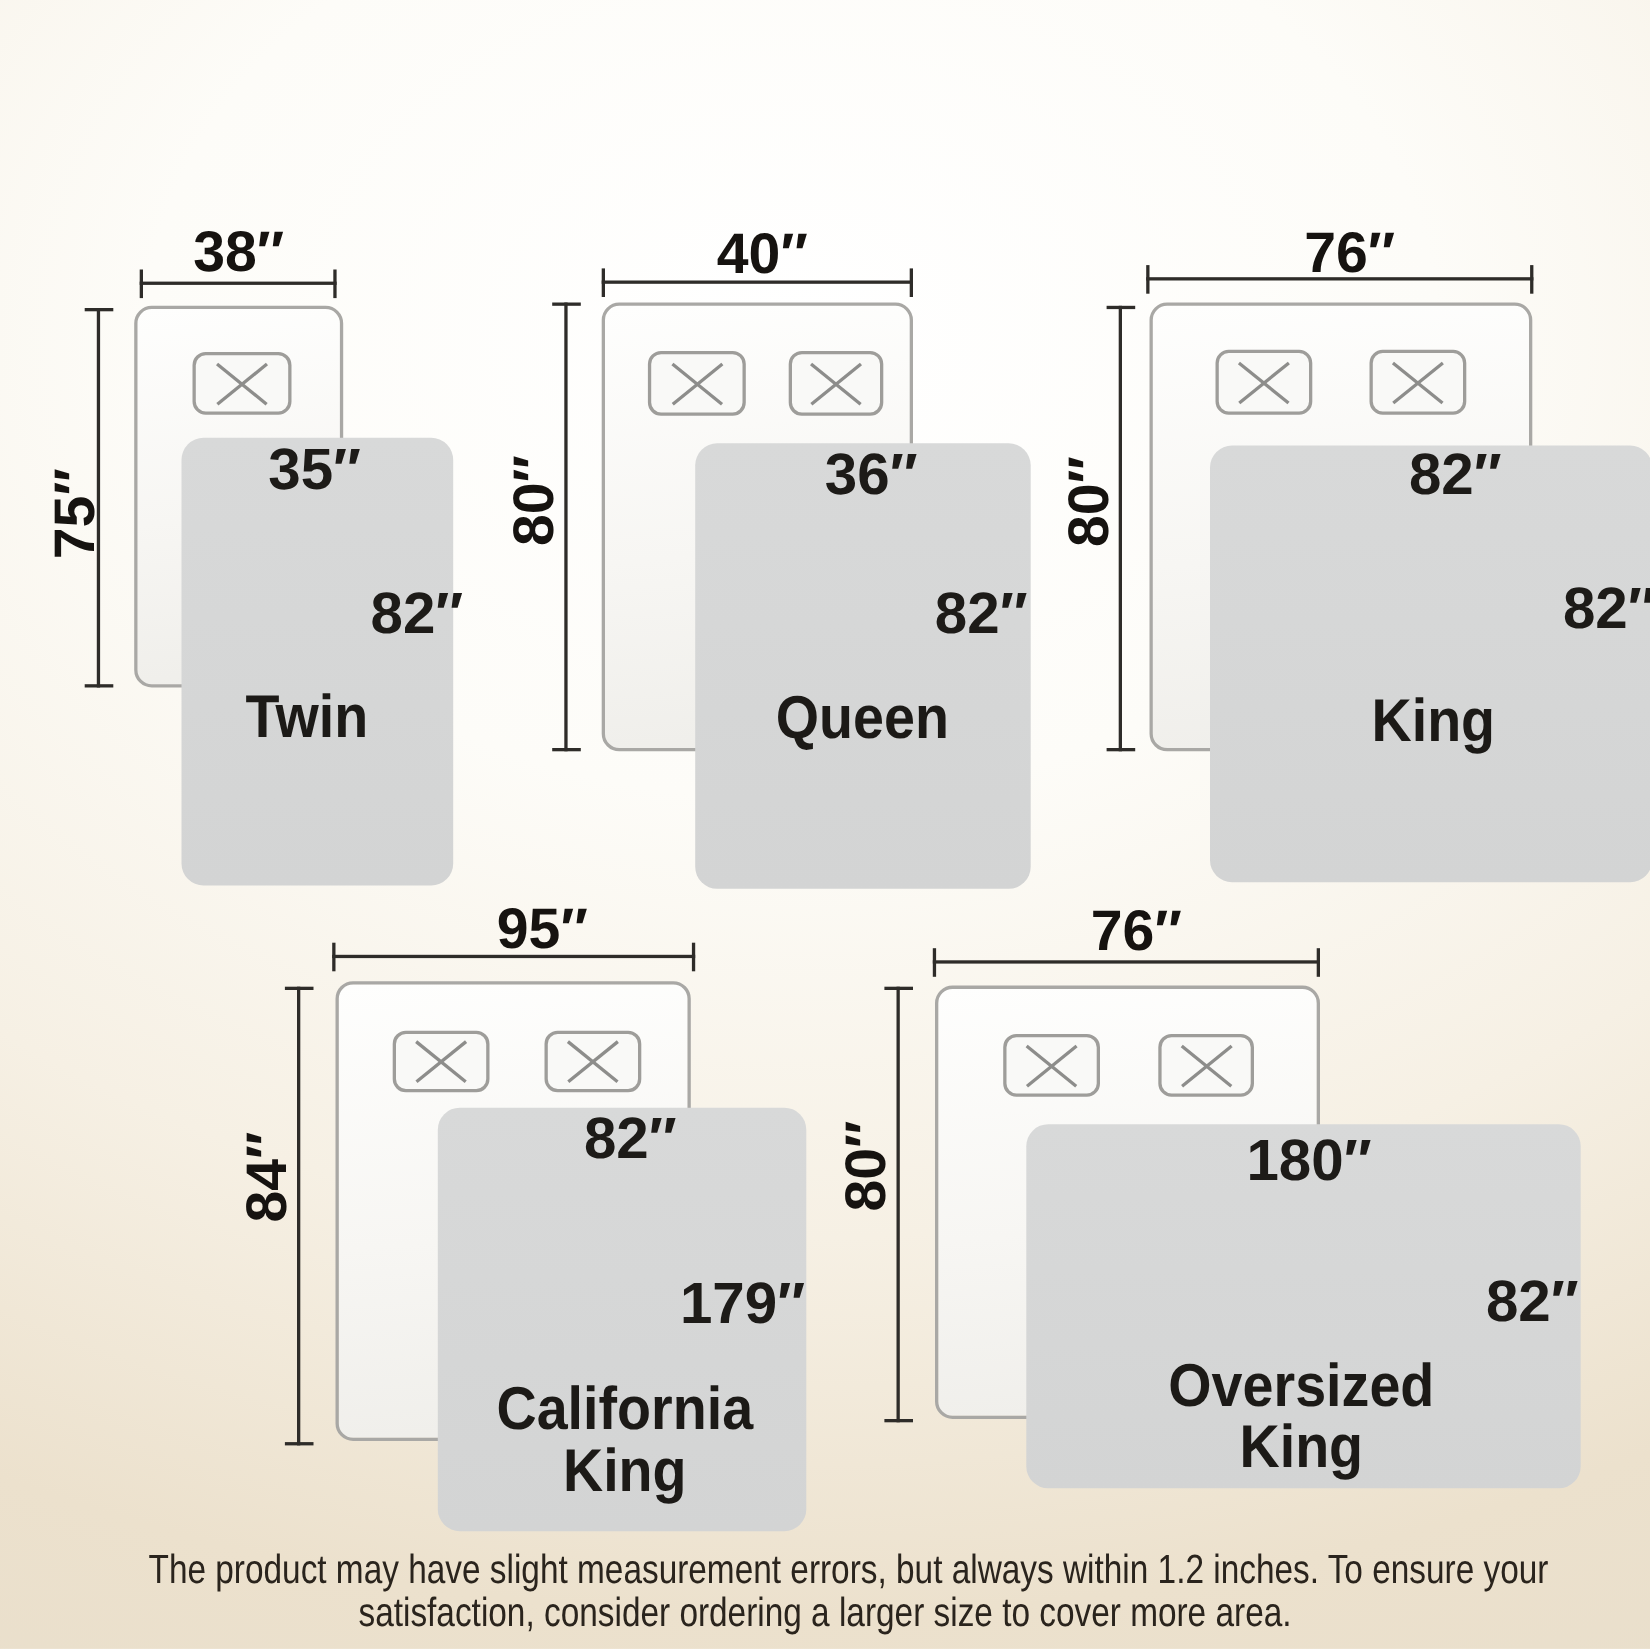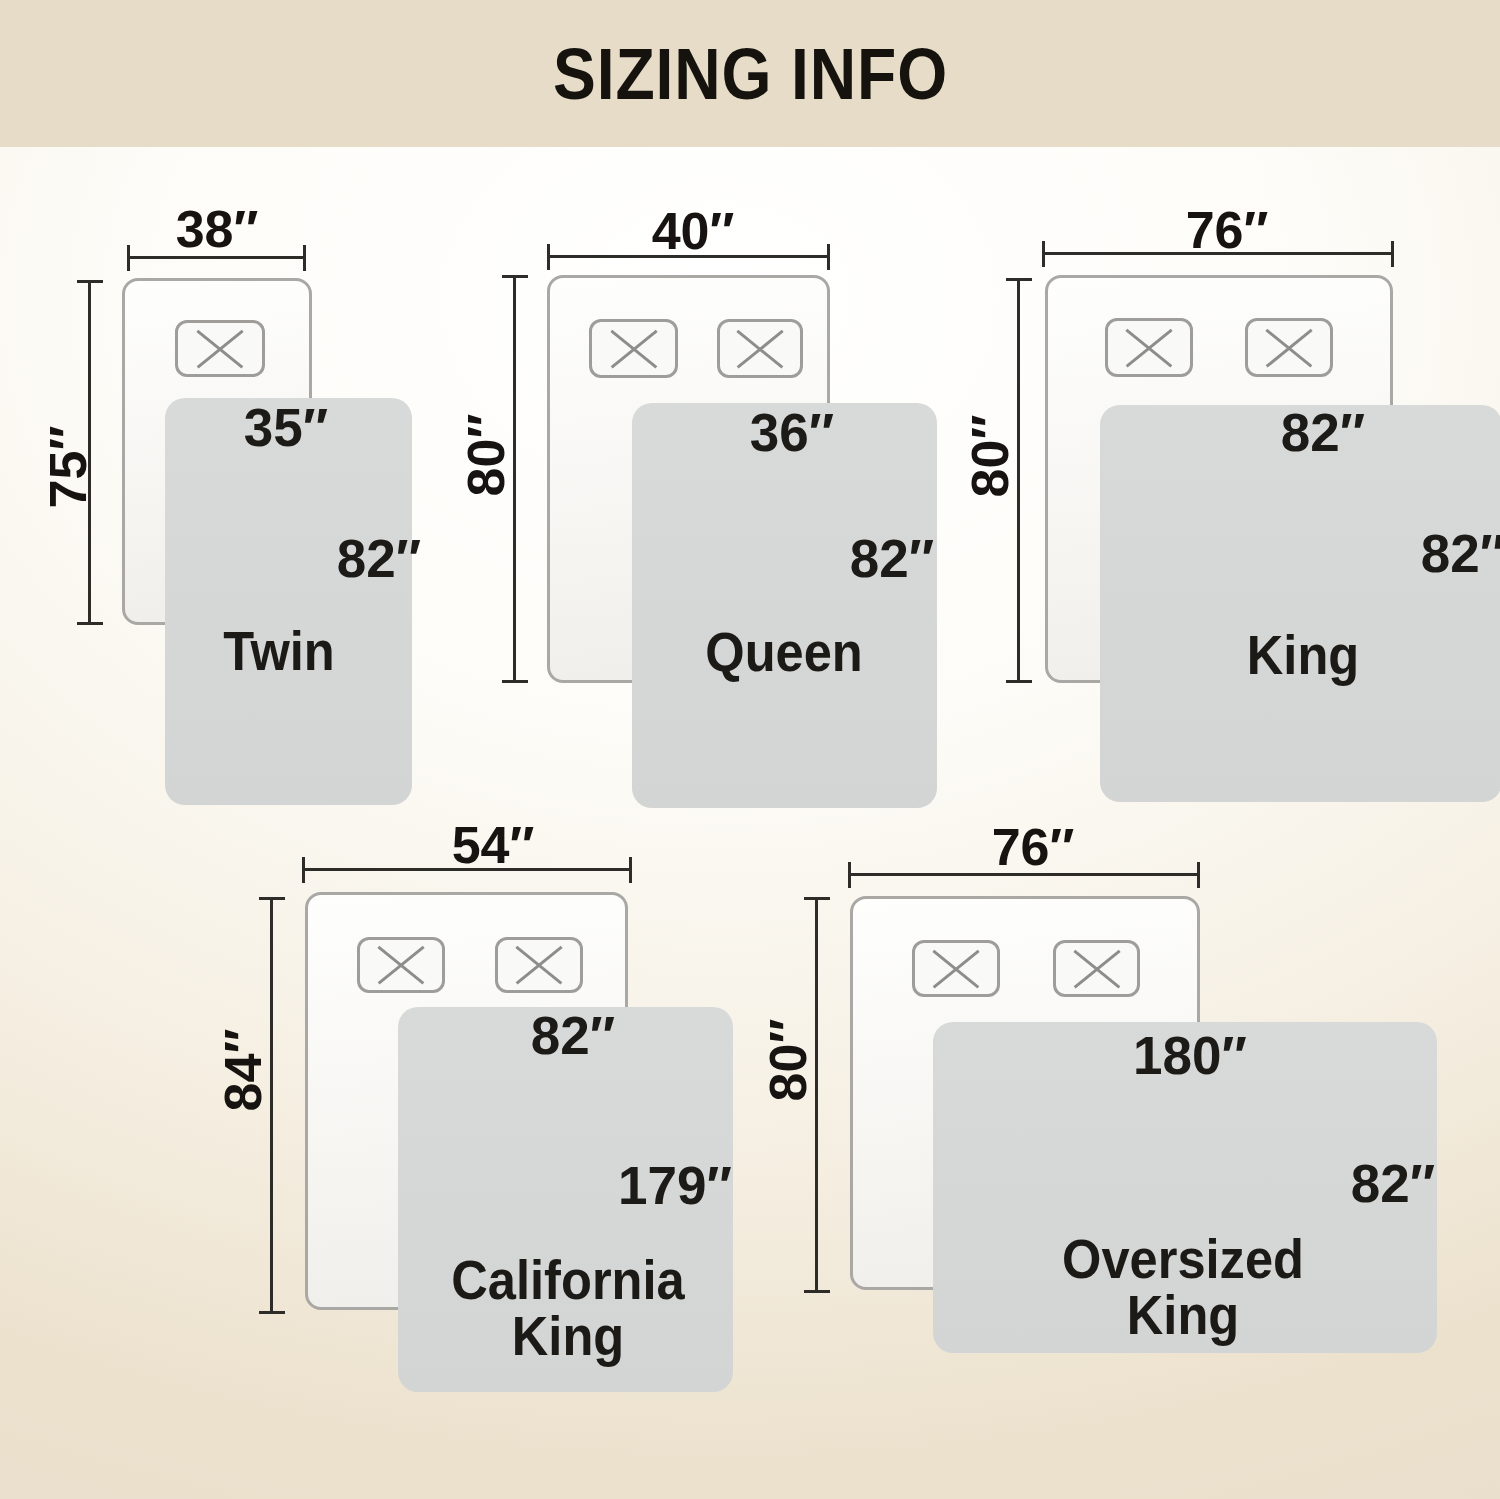--- a/index.html
+++ b/index.html
@@ -62,23 +62,20 @@
   .footer{
     position:absolute;left:0;top:1407px;width:100%;
     text-align:center;font-size:37px;line-height:39px;color:#2a241d;
   }
   .footer .fl{transform:scaleX(0.82);transform-origin:50% 50%;white-space:nowrap;}
 </style>
 </head>
 <body>
 
 <div class="page">
-  <header class="header">
-    <div class="title">SIZING INFO</div>
-  </header>
 
   <main id="diagram">
       <div>
         <div class="dimline-h" style="left: 107px; top: 256px; width: 179px; position: absolute;">
           <div class="tick t1"></div>
           <div class="tick t2"></div>
         </div>
         <div class="dim-label" style="left: 197px; top: 229px;">38″</div>
         <div class="dimline-v" style="left: 68px; top: 280px; height: 345px; position: absolute;">
           <div class="tick t1"></div>
@@ -149,21 +146,21 @@
         <div class="blanket-num" style="left: 1443px; top: 553px;">82″</div>
         <div class="size-name" style="left: 1283px; top: 655px;">
           <div>King</div>
         </div>
       </div>
       <div>
         <div class="dimline-h" style="left: 282px; top: 868px; width: 330px; position: absolute;">
           <div class="tick t1"></div>
           <div class="tick t2"></div>
         </div>
-        <div class="dim-label" style="left: 473px; top: 845px;">54″</div>
+        <div class="dim-label" style="left: 473px; top: 845px;">95″</div>
         <div class="dimline-v" style="left: 250px; top: 897px; height: 417px; position: absolute;">
           <div class="tick t1"></div>
           <div class="tick t2"></div>
         </div>
         <div class="dim-label rot" style="left: 223px; top: 1070px;">84″</div>
         <div class="bed" style="left: 285px; top: 892px; width: 323px; height: 418px;"></div>
         <div class="pillow" style="left: 337px; top: 937px; width: 88px; height: 56px;">
           <div class="xline a"></div>
           <div class="xline b"></div>
         </div>
@@ -202,13 +199,17 @@
         <div class="blanket" style="left: 913px; top: 1022px; width: 504px; height: 331px;"></div>
         <div class="blanket-num" style="left: 1170px; top: 1055px;">180″</div>
         <div class="blanket-num" style="left: 1373px; top: 1183px;">82″</div>
         <div class="size-name" style="left: 1163px; top: 1287px;">
           <div>Oversized</div>
           <div>King</div>
         </div>
       </div>
     </main>
 
+  <footer class="footer">
+    <div class="fl">The product may have slight measurement errors, but always within 1.2 inches. To ensure your</div>
+    <div class="fl">satisfaction, consider ordering a larger size to cover more area.</div>
+  </footer>
 </div>
 
 </body></html>

